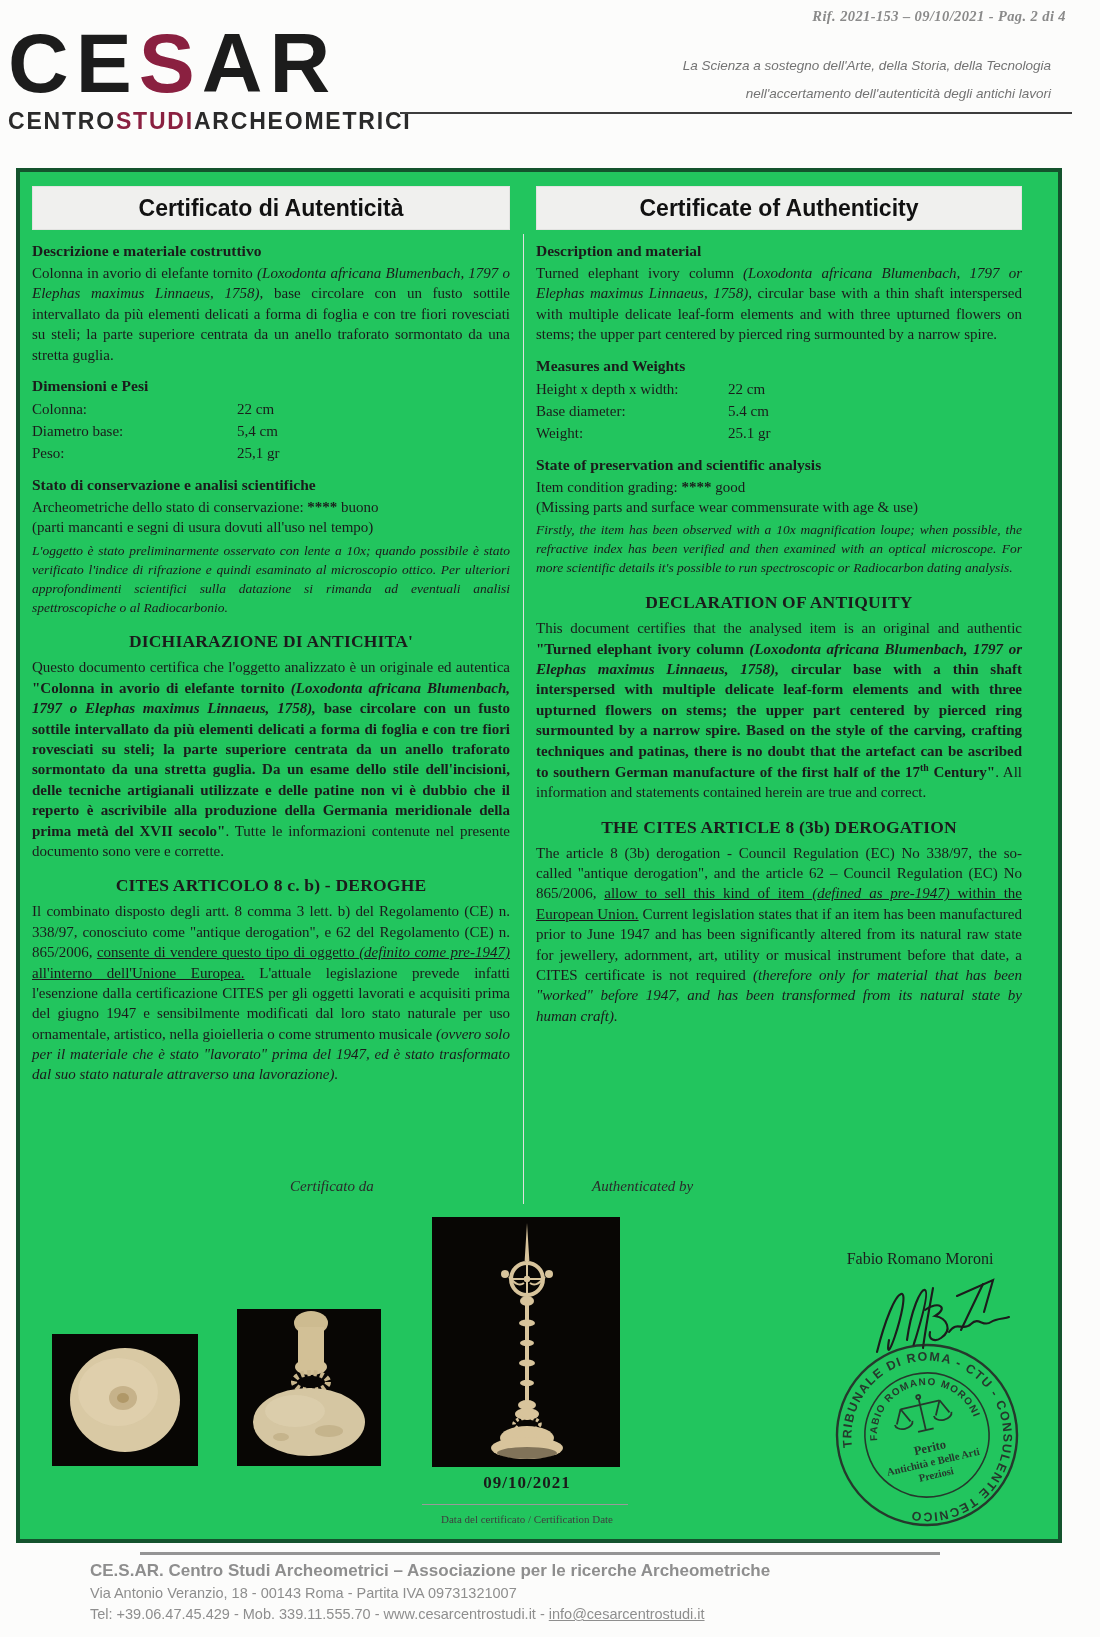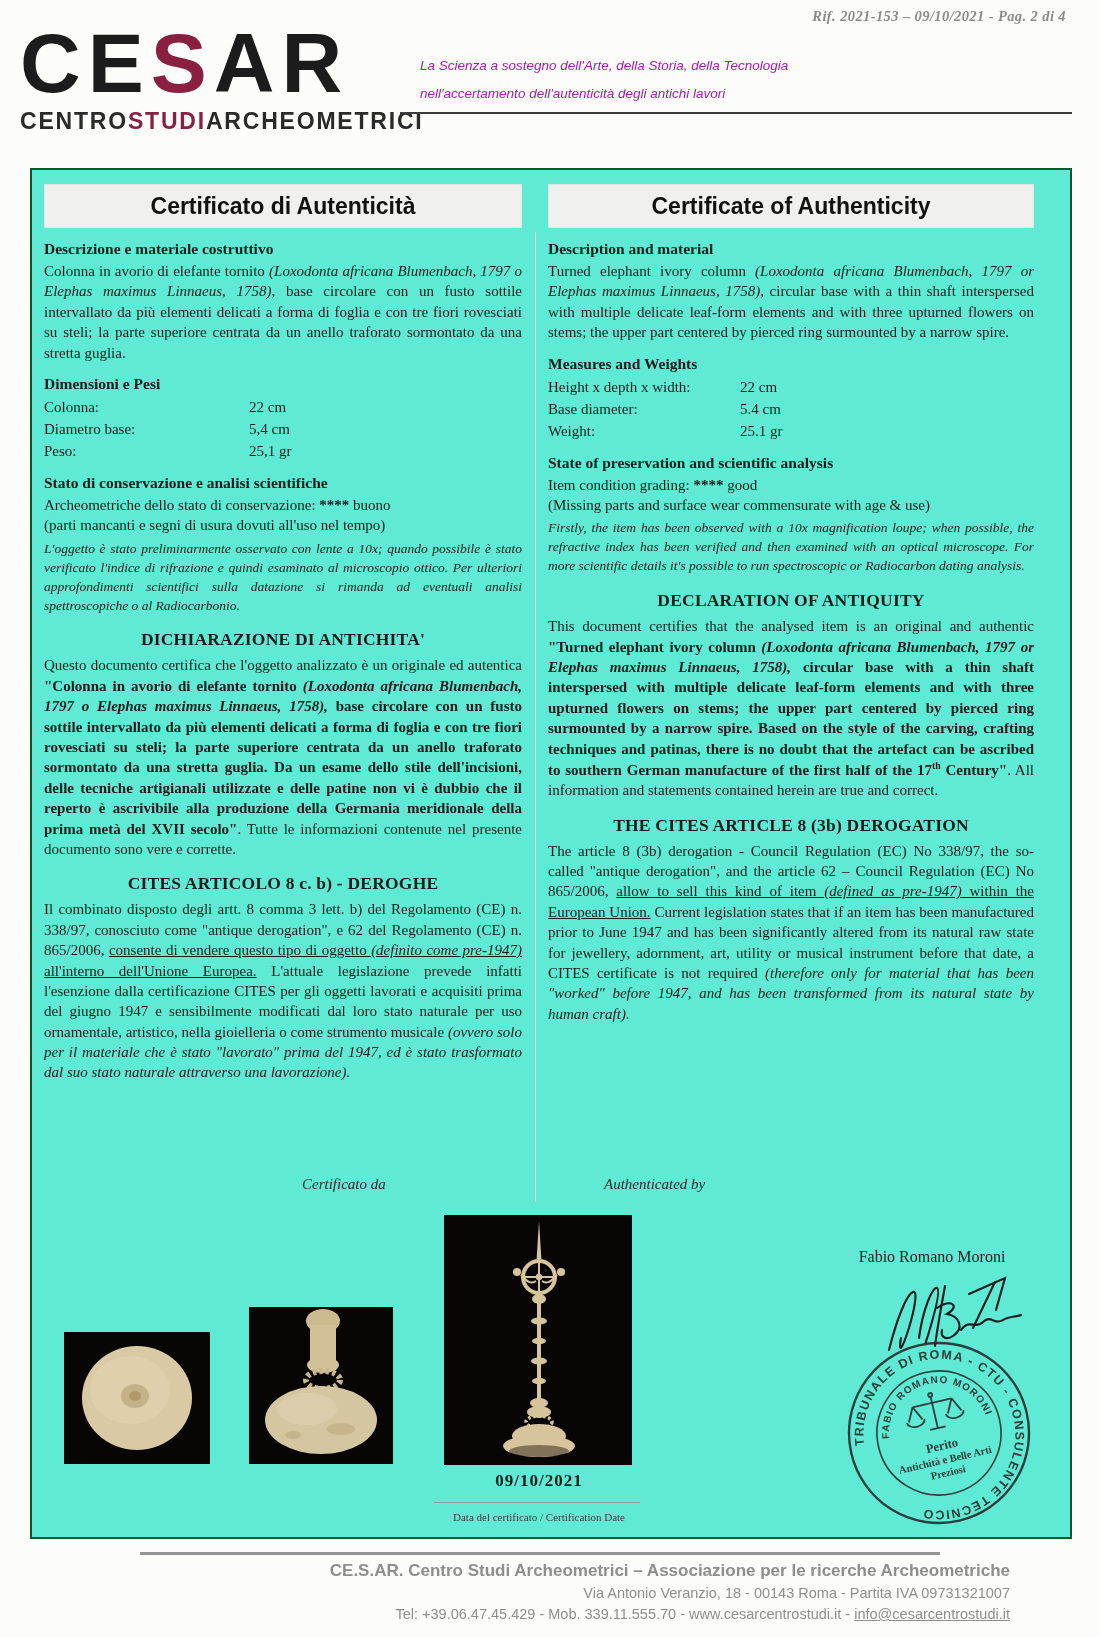--- a/index.html
+++ b/index.html
@@ -1,29 +1,29 @@
 <!DOCTYPE html>
 <html><head>
 <meta charset="utf-8">
 <style>
   html,body{margin:0;padding:0;background:#e8e8e8;}
   .page{position:relative;width:1100px;height:1637px;margin:0 auto;background:#fcfcfb;overflow:hidden;
         font-family:"Liberation Serif",serif;color:#1b1b1b;}
   
   .rif{position:absolute;top:8px;right:34px;font:italic bold 14.5px "Liberation Serif",serif;color:#8a8a8a;letter-spacing:.4px;}
-  .logo{position:absolute;left:20px;top:24px;font-family:"Liberation Sans",sans-serif;}
+  .logo{position:absolute;left:8px;top:24px;font-family:"Liberation Sans",sans-serif;}
   .logo-main{font-weight:bold;font-size:84px;line-height:.95;letter-spacing:7px;color:#1c1c1c;}
   .logo-main .accent{color:#8a2040;}
   .logo-sub{font-weight:bold;font-size:23px;letter-spacing:1.8px;color:#2a2a2a;margin-top:4px;}
   .logo-sub .accent{color:#8a2040;}
-  .tagline{position:absolute;left:420px;width:655px;text-align:left;font:italic 13.5px "Liberation Sans",sans-serif;color:#a21caf;}
+  .tagline{position:absolute;left:396px;width:655px;text-align:right;font:italic 13.5px "Liberation Sans",sans-serif;color:#737373;}
   .tag1{top:58px}.tag2{top:86px}
   .header-rule{position:absolute;left:400px;top:112px;width:672px;height:2px;background:#3d3d3d;}
   
-  .box{position:absolute;left:30px;top:168px;width:1038px;height:1367px;border:2px solid #14532d;background:#5eead4;}
+  .box{position:absolute;left:16px;top:168px;width:1038px;height:1367px;border:4px solid #14532d;background:#22c55e;}
   .col{position:absolute;top:14px;}
   .col-left{left:12px;width:478px;}
   .col-right{left:516px;width:486px;}
   .vdiv{position:absolute;left:503px;top:62px;width:1px;height:970px;background:#e0e0de;}
   .col-title-bar{height:42px;background:#f0f0ee;border:1px solid #e3e3e1;text-align:center;
      font:bold 23px "Liberation Sans",sans-serif;line-height:42px;color:#111;margin-bottom:10px;}
   .sec-h{font-size:15.5px;font-weight:bold;margin:12px 0 3px 0;}
   .body{font-size:15px;line-height:1.36;margin:0;}
   .j{text-align:justify;}
   .i{font-style:italic;}
@@ -43,21 +43,21 @@
   .photo-1{left:32px;top:1162px;width:146px;height:132px;}
   .photo-2{left:217px;top:1137px;width:144px;height:157px;}
   .signer{position:absolute;left:790px;top:1078px;width:220px;text-align:center;font-size:16px;color:#1d1d1d;}
   .signature{position:absolute;left:835px;top:1098px;width:160px;height:92px;}
   .stamp{position:absolute;left:812px;top:1168px;width:190px;height:190px;transform:rotate(-13deg);opacity:.88;}
   .date{position:absolute;left:392px;top:1301px;width:230px;text-align:center;font-weight:bold;font-size:17px;letter-spacing:1px;}
   .date-line{position:absolute;left:402px;top:1332px;width:206px;border-top:1px solid #9a9a9a;}
   .date-caption{position:absolute;left:372px;top:1341px;width:270px;text-align:center;font-size:11px;color:#3e3e3e;}
   
   .footer-rule{position:absolute;left:140px;top:1552px;width:800px;height:3px;background:#949494;}
-  .f-line{position:absolute;left:90px;width:920px;text-align:right;font-family:"Liberation Sans",sans-serif;color:#8e8e8e;}
+  .f-line{position:absolute;left:90px;width:920px;text-align:left;font-family:"Liberation Sans",sans-serif;color:#8e8e8e;}
   .f1{top:1561px;font-size:17px;font-weight:bold;}
   .f2{top:1585px;font-size:14.5px;}
   .f3{top:1606px;font-size:14.5px;}
   .f3 a{color:#8e8e8e;}
 </style>
 </head>
 <body>
 
 <div class="page">
 

